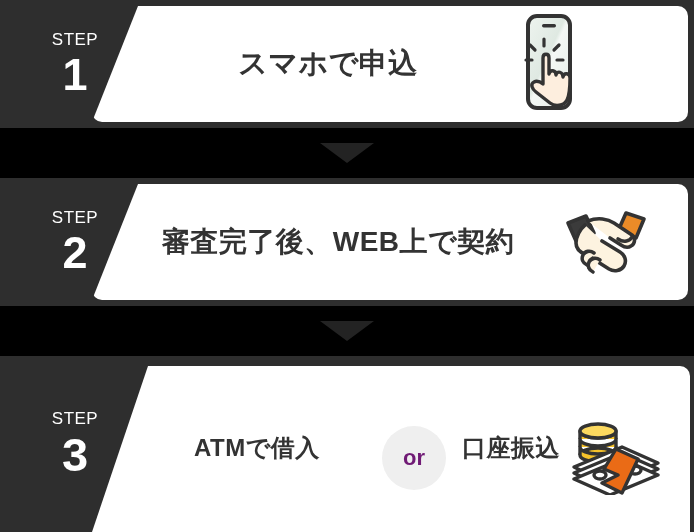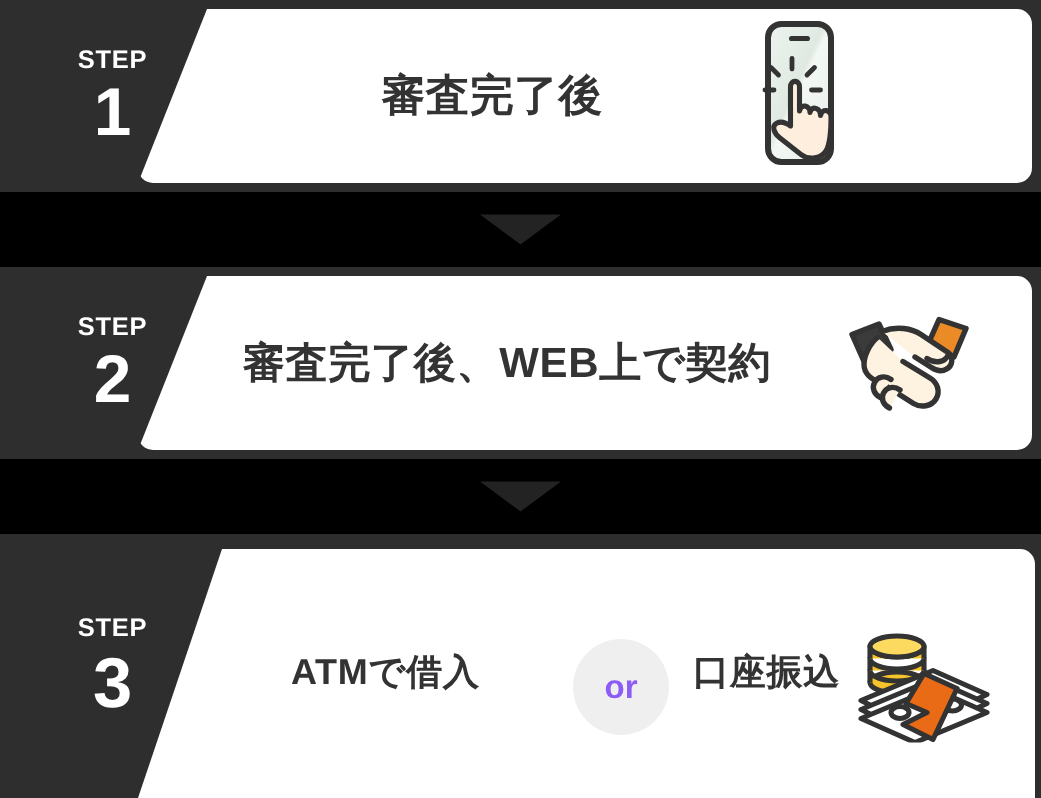--- a/index.html
+++ b/index.html
@@ -44,21 +44,21 @@
     display: flex;
     flex-direction: column;
     align-items: center;
     justify-content: center;
     color: #ffffff;
     z-index: 2;
     pointer-events: none;
   }
   .step-label .s-word {
     font-size: 17px;
-    font-weight: bold;
+    font-weight: normal;
     letter-spacing: 0.5px;
     line-height: 1;
     margin-bottom: 2px;
   }
   .step-label .s-num {
     font-size: 45px;
     font-weight: bold;
     line-height: 1;
     margin-top: 2px;
   }
@@ -161,40 +161,40 @@
     margin-bottom: 8px;
   }
   .or-badge {
     width: 64px;
     height: 64px;
     border-radius: 50%;
     background: #efefef;
     display: flex;
     align-items: center;
     justify-content: center;
-    color: #8b5cf6;
+    color: #701a75;
     font-weight: bold;
     font-size: 22px;
     flex: 0 0 auto;
     margin-top: 18px;
   }
 </style>
 </head>
 <body>
 
 <div class="steps-wrap">
 
   <div class="step-block step-1">
     <div class="step-label">
       <span class="s-word">STEP</span>
       <span class="s-num">1</span>
     </div>
     <div class="step-card">
       <div class="card-inner">
-        <span class="step-title">審査完了後</span>
+        <span class="step-title">スマホで申込</span>
         <span class="step-icon">
           <svg width="72" height="100" viewBox="0 0 72 100">
             <defs>
               <linearGradient id="scr1" x1="0" y1="0" x2="1" y2="1">
                 <stop offset="0%" stop-color="#eef4ef"></stop>
                 <stop offset="45%" stop-color="#dfe9e2"></stop>
                 <stop offset="50%" stop-color="#f4f8f5"></stop>
                 <stop offset="100%" stop-color="#e3ece6"></stop>
               </linearGradient>
             </defs>

